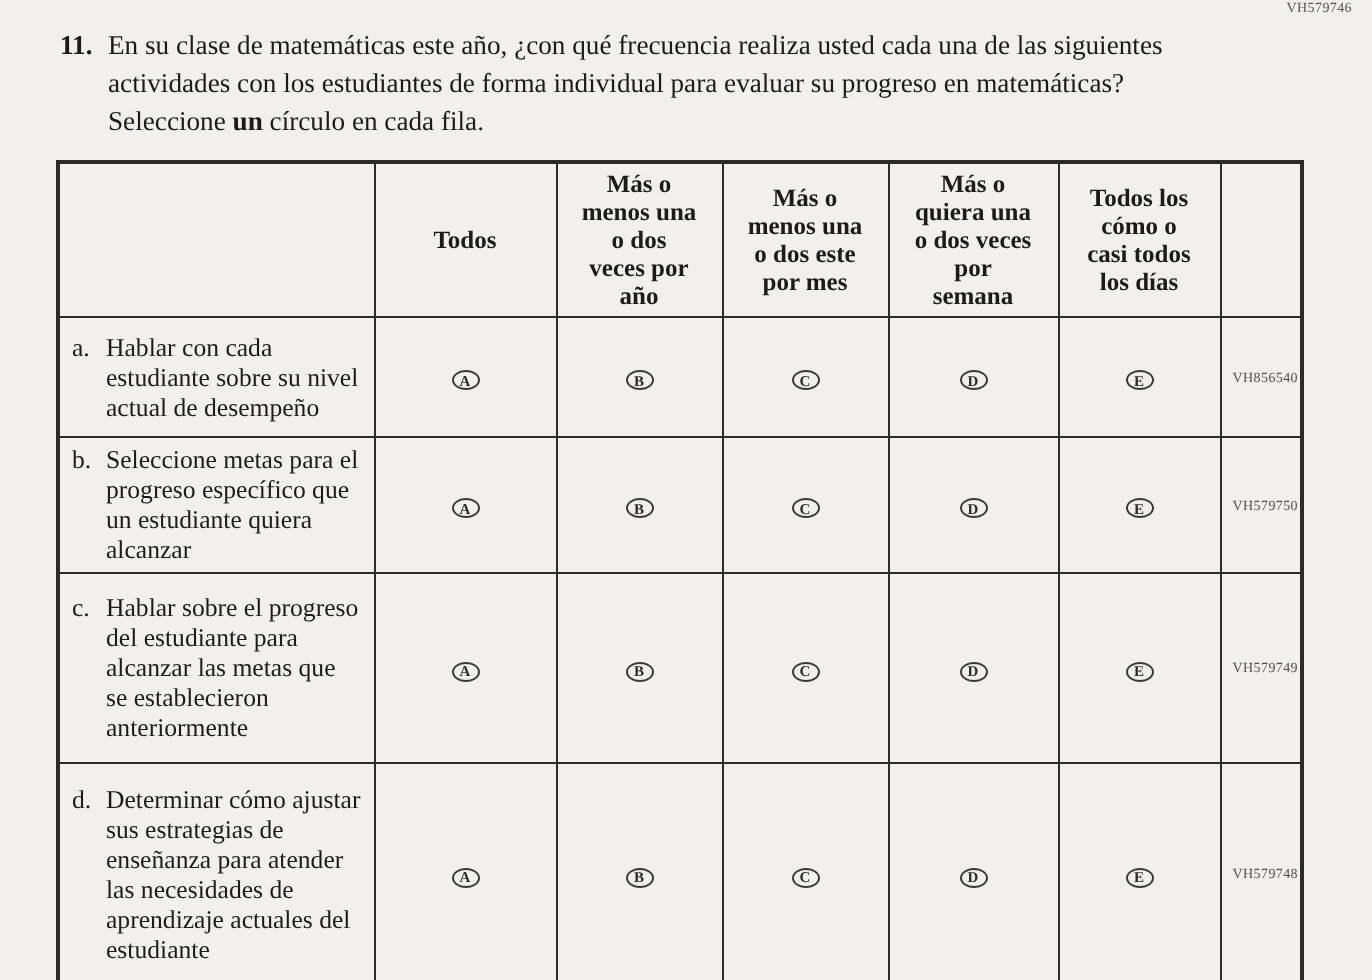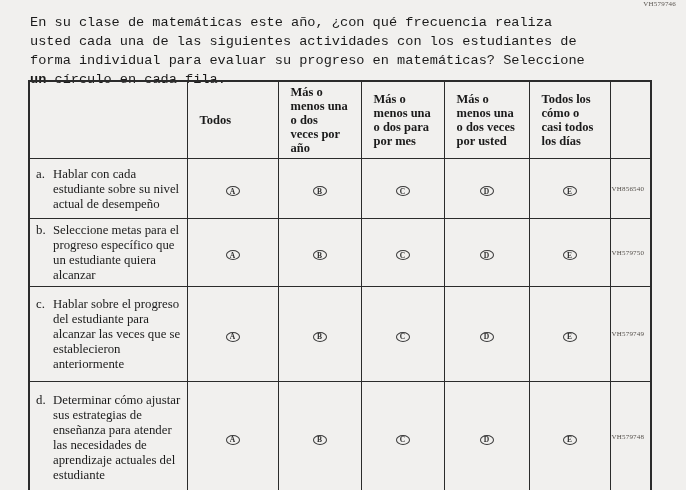--- a/index.html
+++ b/index.html
@@ -29,21 +29,21 @@
     width: 556px;
     font-size: 13.6px;
     line-height: 19px;
   }
   .question .qwrap { display: flex; }
   .qnum {
     font-weight: bold;
     width: 24px;
     flex: 0 0 24px;
   }
-  .qtext { flex: 1; font-family: Liberation Mono, monospace; }
+  .qtext { flex: 1; }
   .qtext b { font-weight: bold; }
 
   table.freq {
     position: absolute;
     top: 80px;
     left: 28px;
     width: 622px;
     border-collapse: collapse;
     table-layout: fixed;
   }
@@ -57,21 +57,21 @@
 
   table.freq th, table.freq td {
     border: 1px solid #2b2b2b;
     vertical-align: middle;
   }
   table.freq { border: 2px solid #2b2b2b; }
 
   thead th {
     font-size: 12.5px;
     font-weight: bold;
-    text-align: left;
+    text-align: center;
     line-height: 14px;
     height: 64px;
     padding: 3px 12px;
     border-bottom: 3px double #2b2b2b;
   }
 
   td.label-cell {
     vertical-align: top;
     padding: 4px 3px 3px 6px;
     font-size: 12.8px;
@@ -95,60 +95,61 @@
     line-height: 9px;
     font-weight: bold;
     color: #2b2b2b;
     cursor: pointer;
     background: transparent;
   }
 
   td.code-cell {
     font-size: 7px;
     color: #55504b;
-    text-align: left;
+    text-align: right;
     letter-spacing: 0.2px;
     padding: 0 1px;
   }
 
   tr.row-a td { height: 60px; }
   tr.row-b td { height: 64px; }
   tr.row-c td { height: 95px; }
   tr.row-d td { height: 112px; }
 </style>
 </head>
 <body>
 
 <div class="page">
 
   <div class="form-code-top">VH579746</div>
 
   <div class="question">
     <div class="qwrap">
+      <span class="qnum">11.</span>
       <span class="qtext"><span>En su clase de matemáticas este año, ¿con qué frecuencia realiza usted cada una de las siguientes actividades con los estudiantes de forma individual para evaluar su progreso en matemáticas? Seleccione </span><b>un</b><span> círculo en cada fila.</span></span>
     </div>
   </div>
 
   <table class="freq">
     <colgroup>
       <col class="c-label">
         <col class="c-opt1">
         <col class="c-opt2">
       <col class="c-opt3">
         <col class="c-opt4">
         <col class="c-opt5">
         <col class="c-code">
     </colgroup>
     <thead>
       <tr>
         <th></th>
         <th>Todos</th>
         <th>Más o menos una o dos veces por año</th>
-        <th>Más o menos una o dos para por mes</th>
-        <th>Más o menos una o dos veces por usted</th>
+        <th>Más o menos una o dos este por mes</th>
+        <th>Más o quiera una o dos veces por semana</th>
         <th>Todos los cómo o casi todos los días</th>
         <th></th>
       </tr>
     </thead>
     <tbody>
       <tr class="row-a">
         <td class="label-cell">
           <div class="label-wrap">
             <span class="row-letter">a.</span>
             <span class="row-text">Hablar con cada estudiante sobre su nivel actual de desempeño</span>
@@ -172,21 +173,21 @@
         <td class="opt-cell"><span class="bubble">B</span></td>
         <td class="opt-cell"><span class="bubble">C</span></td>
         <td class="opt-cell"><span class="bubble">D</span></td>
         <td class="opt-cell"><span class="bubble">E</span></td>
         <td class="code-cell">VH579750</td>
       </tr>
       <tr class="row-c">
         <td class="label-cell">
           <div class="label-wrap">
             <span class="row-letter">c.</span>
-            <span class="row-text">Hablar sobre el progreso del estudiante para alcanzar las veces que se establecieron anteriormente</span>
+            <span class="row-text">Hablar sobre el progreso del estudiante para alcanzar las metas que se establecieron anteriormente</span>
           </div>
         </td>
         <td class="opt-cell"><span class="bubble">A</span></td>
         <td class="opt-cell"><span class="bubble">B</span></td>
         <td class="opt-cell"><span class="bubble">C</span></td>
         <td class="opt-cell"><span class="bubble">D</span></td>
         <td class="opt-cell"><span class="bubble">E</span></td>
         <td class="code-cell">VH579749</td>
       </tr>
       <tr class="row-d">

